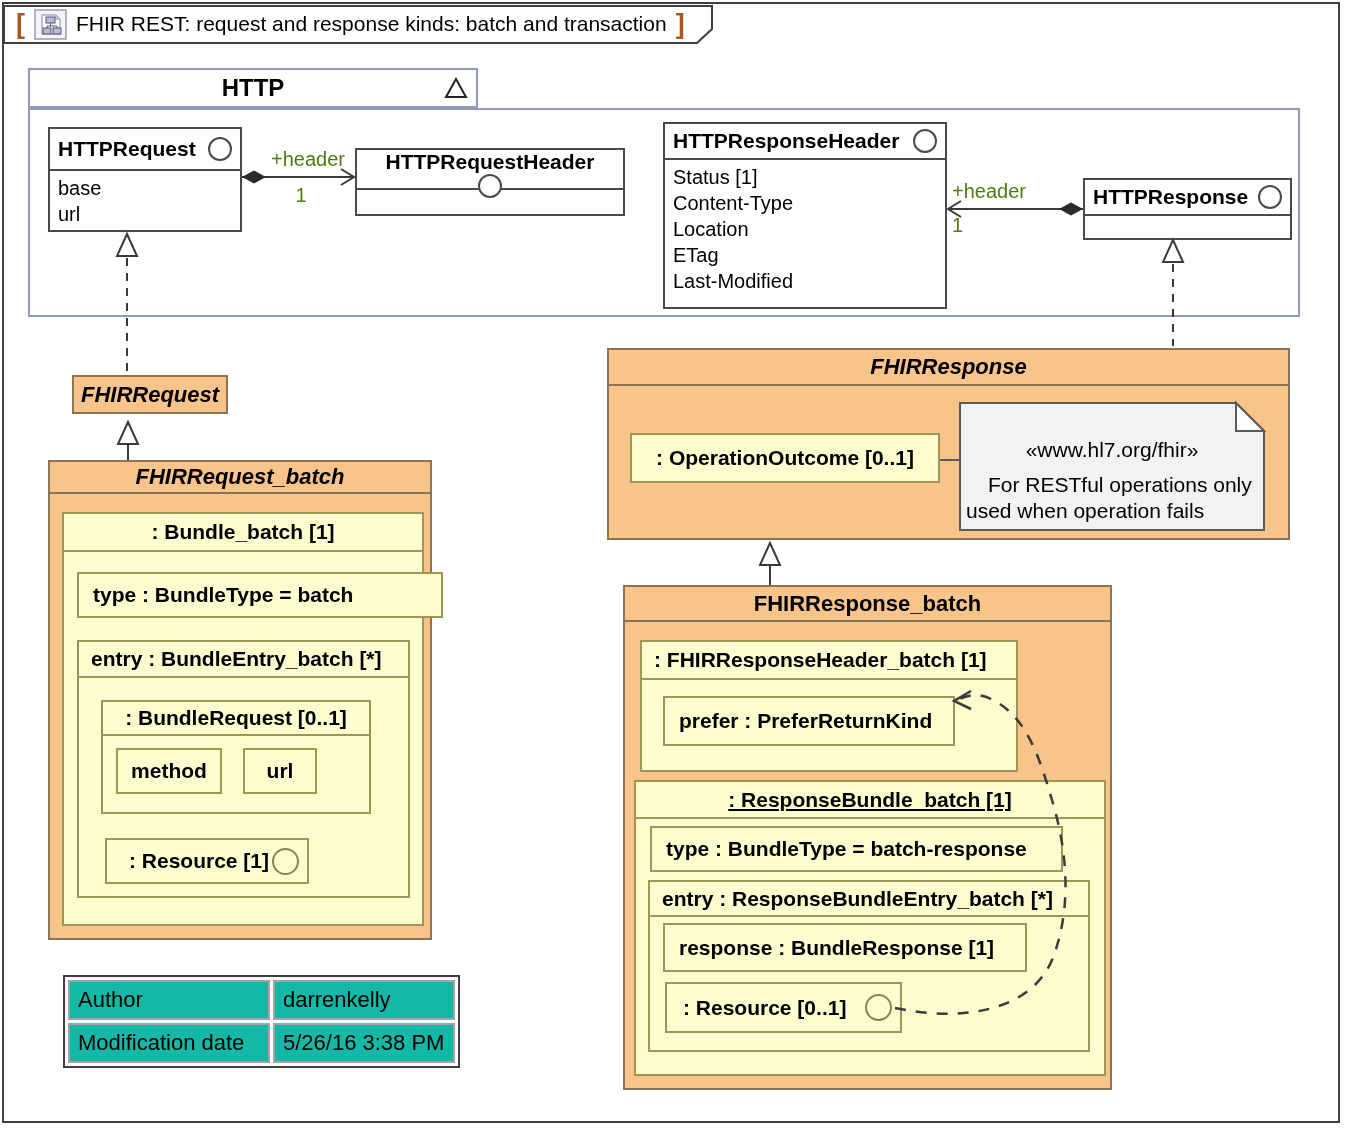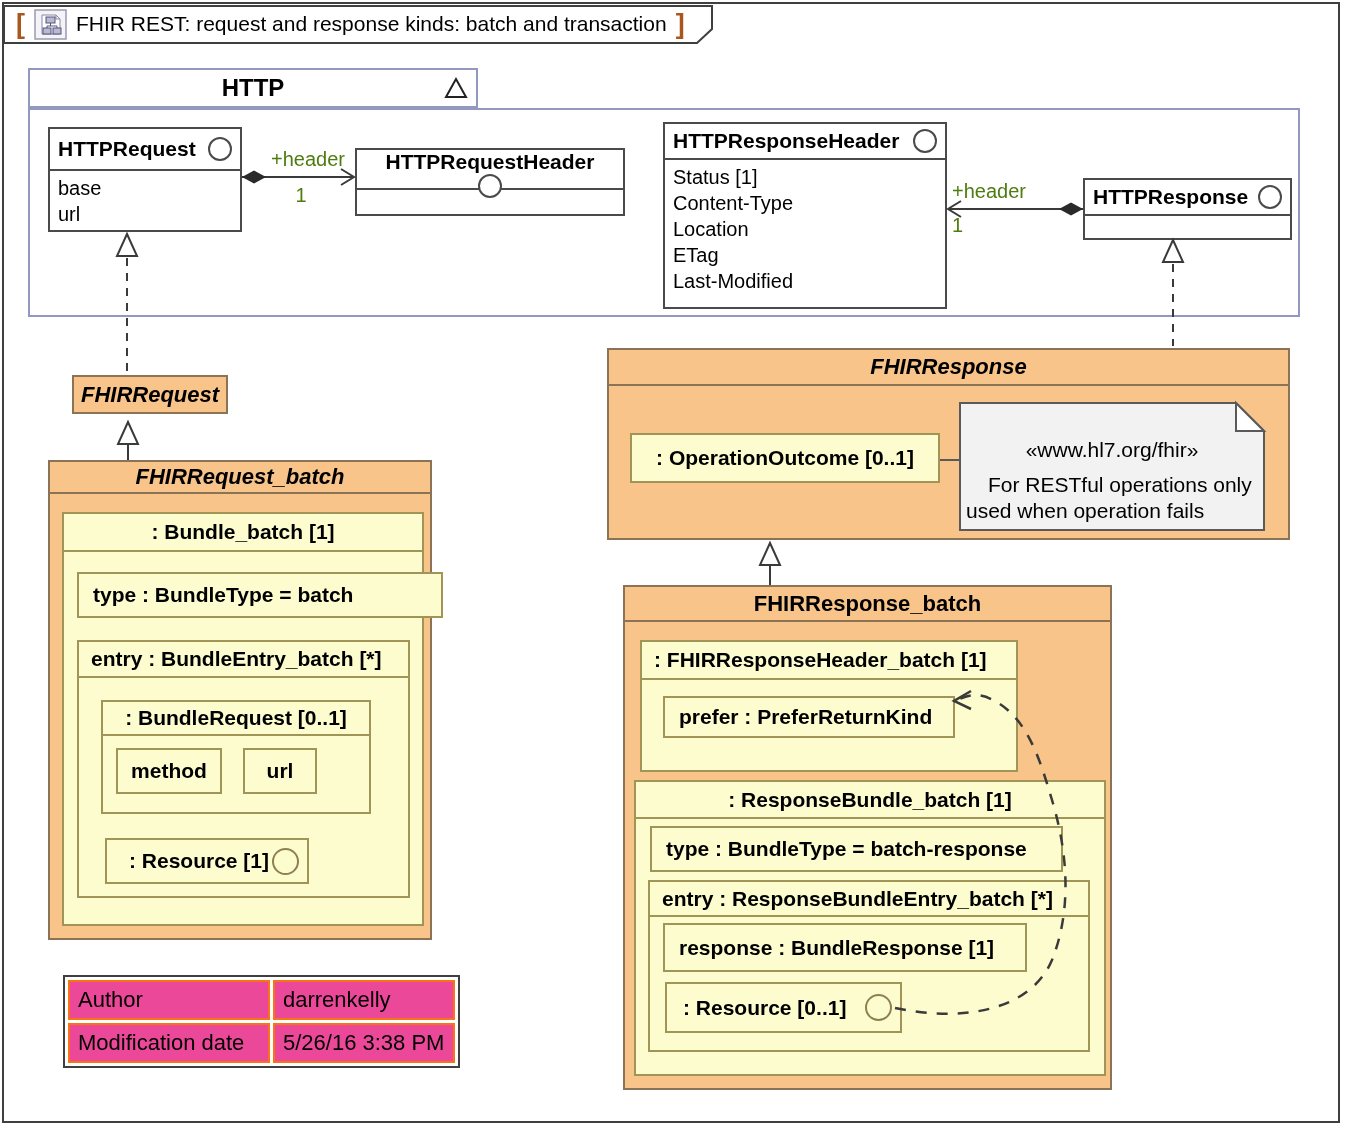--- a/index.html
+++ b/index.html
@@ -21,22 +21,22 @@
   .part-hdr.left{padding-left:12px;}
   .leafbox{display:flex;align-items:center;font-weight:bold;font-size:21px;box-sizing:border-box;}
   .leafbox.center{justify-content:center;}
   .leafbox.left{padding-left:14px;}
   .italic{font-style:italic;}
   .lbl{position:absolute;font-size:20px;color:#4d7c0f;z-index:6;}
   svg.overlay{position:absolute;left:0;top:0;z-index:5;pointer-events:none;}
   .notetext{position:absolute;z-index:6;font-size:21px;}
   .info-table{position:absolute;border:2px solid #3f3f3f;background:#fff;display:grid;
               grid-template-columns:202px 1fr;gap:3px;padding:3px;box-sizing:border-box;}
-  .info-cell{border:2px solid #f97316;font-size:22px;display:flex;align-items:center;
-             padding-left:8px;background:#ec4899;}
+  .info-cell{border:2px solid #a3a3a3;font-size:22px;display:flex;align-items:center;
+             padding-left:8px;background:#14b8a6;}
   .tabbar{display:flex;align-items:center;gap:9px;}
   .bracket{color:#a8581f;font-size:27px;font-weight:bold;}
   .tabtitle{font-size:21px;white-space:nowrap;}
 </style>
 </head>
 <body>
 
 <div id="canvas">
 
   <div class="abs" style="left:2px;top:2px;width:1338px;height:1121px;border:2px solid #3f3f3f;"></div>
@@ -187,26 +187,26 @@
   <div class="notetext" style="left:988px;top:473px;width:296px;">For RESTful operations only</div>
   <div class="notetext" style="left:966px;top:499px;width:296px;">used when operation fails</div>
 
   <div class="abs orange" style="left:623px;top:585px;width:489px;height:505px;">
     <div class="orange-hdr" style="height:35px;">FHIRResponse_batch</div>
   </div>
 
   <div class="abs yellow" style="left:640px;top:640px;width:378px;height:132px;">
     <div class="part-hdr left" style="height:38px;">: FHIRResponseHeader_batch [1]</div>
   </div>
-  <div class="abs yellow leafbox left" style="left:663px;top:696px;width:292px;height:42px;">
+  <div class="abs yellow leafbox left" style="left:663px;top:696px;width:292px;height:50px;">
     <span>prefer : PreferReturnKind</span>
   </div>
 
   <div class="abs yellow" style="left:634px;top:780px;width:472px;height:296px;">
-    <div class="part-hdr center" style="height:37px;">: ResponseBundle_batch [1]</div>
+    <div class="part-hdr center" style="height:37px;text-decoration:underline;">: ResponseBundle_batch [1]</div>
   </div>
   <div class="abs yellow leafbox left" style="left:650px;top:826px;width:413px;height:46px;">
     <span>type : BundleType = batch-response</span>
   </div>
   <div class="abs yellow" style="left:648px;top:880px;width:442px;height:172px;">
     <div class="part-hdr left" style="height:35px;">entry : ResponseBundleEntry_batch [*]</div>
   </div>
   <div class="abs yellow leafbox left" style="left:663px;top:923px;width:364px;height:49px;">
     <span>response : BundleResponse [1]</span>
   </div>

